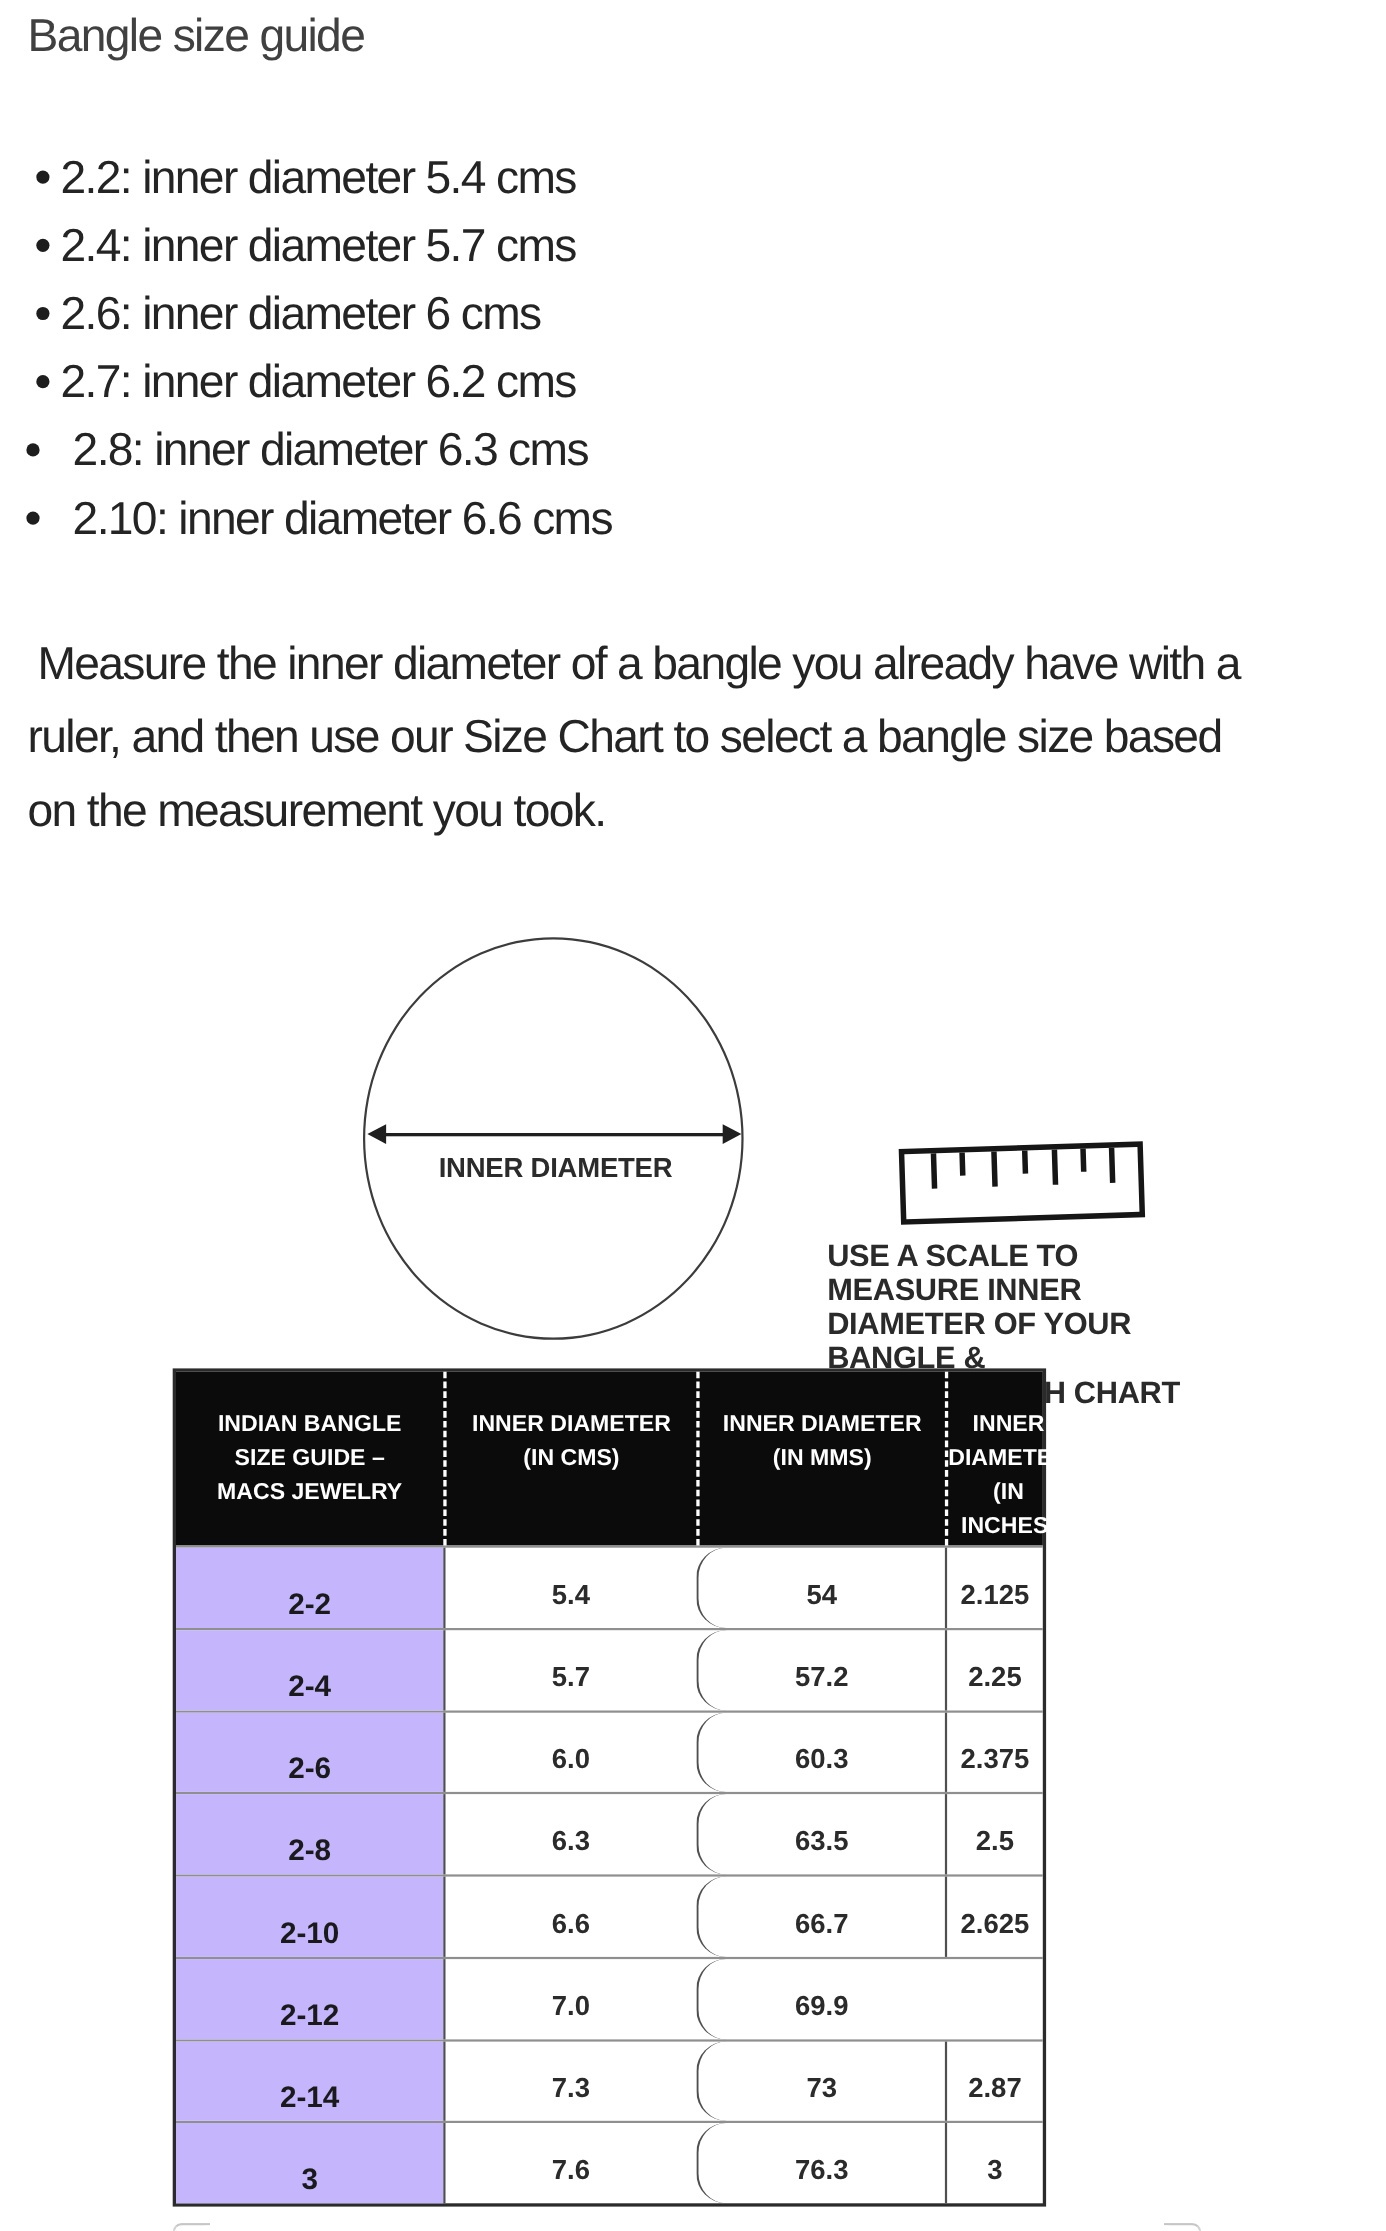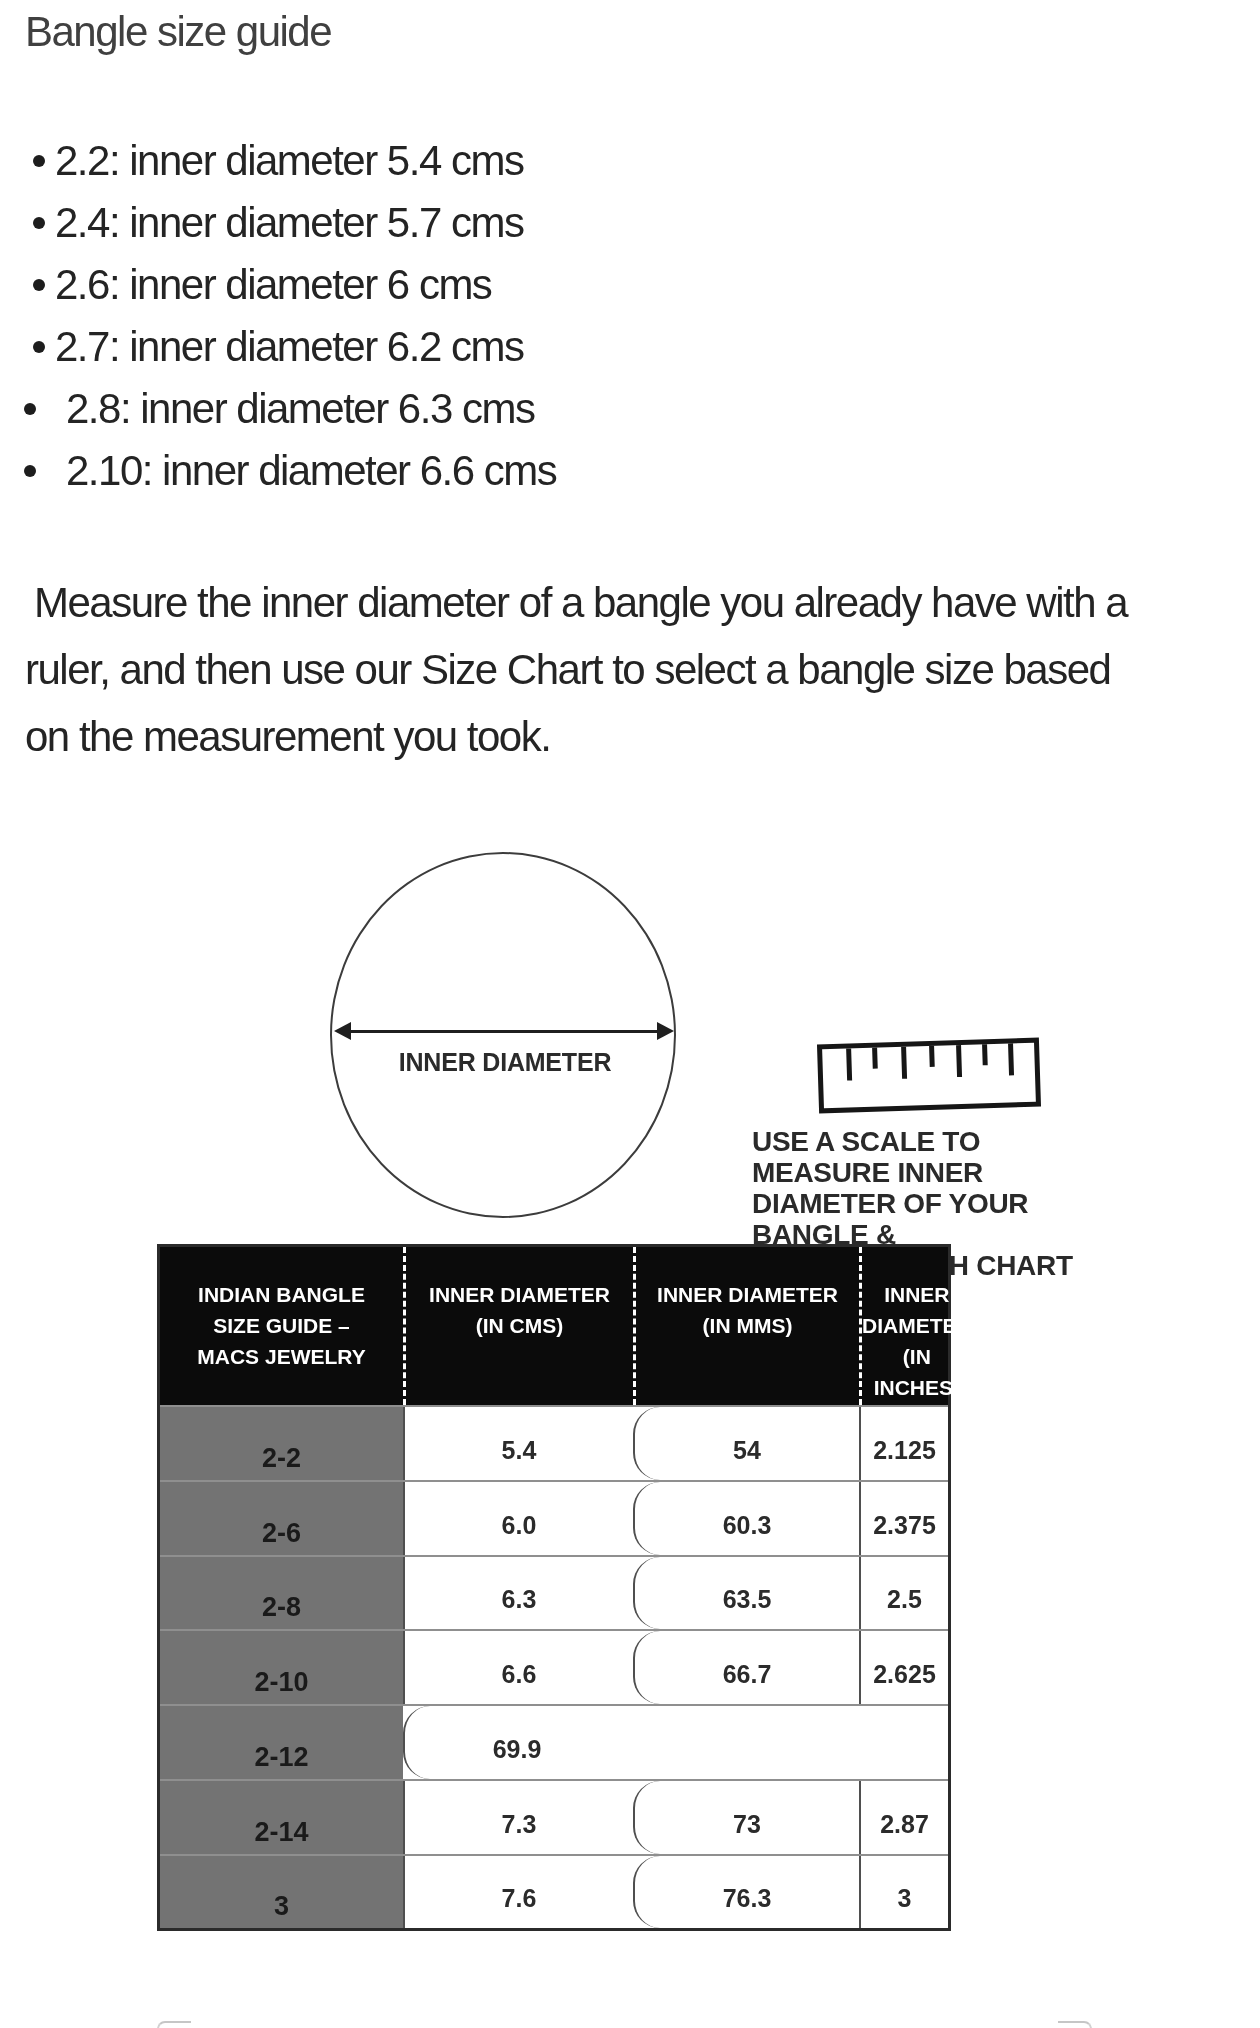--- a/index.html
+++ b/index.html
@@ -46,21 +46,21 @@
                 border:3px solid #2b2b2b; background:#fff; }
   .t-head { display:flex; height:158px; background:#0b0b0b; }
   .h-cell { color:#ffffff; font-weight:700; font-size:21px; line-height:31px;
             text-align:center; padding-top:32px; }
   .h-cell + .h-cell { border-left:3px dashed #ffffff; }
   .h-c1 { flex:0 0 243px; } .h-c2 { flex:0 0 230px; } .h-c3 { flex:0 0 226px; } .h-c4 { flex:1; }
 
   .t-row { display:flex; height:74.75px; border-top:2px solid #8f8f8f; }
   .cell { display:flex; justify-content:center; align-items:center; font-weight:700; }
   .cell + .cell { border-left:2px solid #4f4f4f; }
-  .c-size { flex:0 0 243px; background:#737373; color:#1a1a1a; font-size:27px; padding-top:30px; }
+  .c-size { flex:0 0 243px; background:#c4b5fd; color:#1a1a1a; font-size:27px; padding-top:30px; }
   .c-num  { color:#2b2b2b; font-size:25px; padding-top:14px; }
   .c-n1 { flex:0 0 230px; } .c-n2 { flex:0 0 226px;border-radius:27px; } .c-n3 { flex:1; }
 
   
   .corner { position:absolute; top:2021px; width:34px; height:8px; }
   .corner-l { left:157px; border-top:2px solid #c6c6c6; border-left:2px solid #d2d2d2; border-top-left-radius:10px; }
   .corner-r { left:1058px; border-top:2px solid #c6c6c6; border-right:2px solid #d2d2d2; border-top-right-radius:10px; }
 </style>
 </head>
 <body>
@@ -129,39 +129,46 @@
       </div>
     </div>
 
     <div class="t-row">
       <div class="cell c-size">2-2</div>
       <div class="cell c-num c-n1">5.4</div>
       <div class="cell c-num c-n2">54</div>
       <div class="cell c-num c-n3">2.125</div>
     </div>
     <div class="t-row">
+      <div class="cell c-size">2-4</div>
+      <div class="cell c-num c-n1">5.7</div>
+      <div class="cell c-num c-n2">57.2</div>
+      <div class="cell c-num c-n3">2.25</div>
+    </div>
+    <div class="t-row">
       <div class="cell c-size">2-6</div>
       <div class="cell c-num c-n1">6.0</div>
       <div class="cell c-num c-n2">60.3</div>
       <div class="cell c-num c-n3">2.375</div>
     </div>
     <div class="t-row">
       <div class="cell c-size">2-8</div>
       <div class="cell c-num c-n1">6.3</div>
       <div class="cell c-num c-n2">63.5</div>
       <div class="cell c-num c-n3">2.5</div>
     </div>
     <div class="t-row">
       <div class="cell c-size">2-10</div>
       <div class="cell c-num c-n1">6.6</div>
       <div class="cell c-num c-n2">66.7</div>
       <div class="cell c-num c-n3">2.625</div>
     </div>
     <div class="t-row">
       <div class="cell c-size">2-12</div>
+      <div class="cell c-num c-n1">7.0</div>
       <div class="cell c-num c-n2">69.9</div>
     </div>
     <div class="t-row">
       <div class="cell c-size">2-14</div>
       <div class="cell c-num c-n1">7.3</div>
       <div class="cell c-num c-n2">73</div>
       <div class="cell c-num c-n3">2.87</div>
     </div>
     <div class="t-row">
       <div class="cell c-size">3</div>

